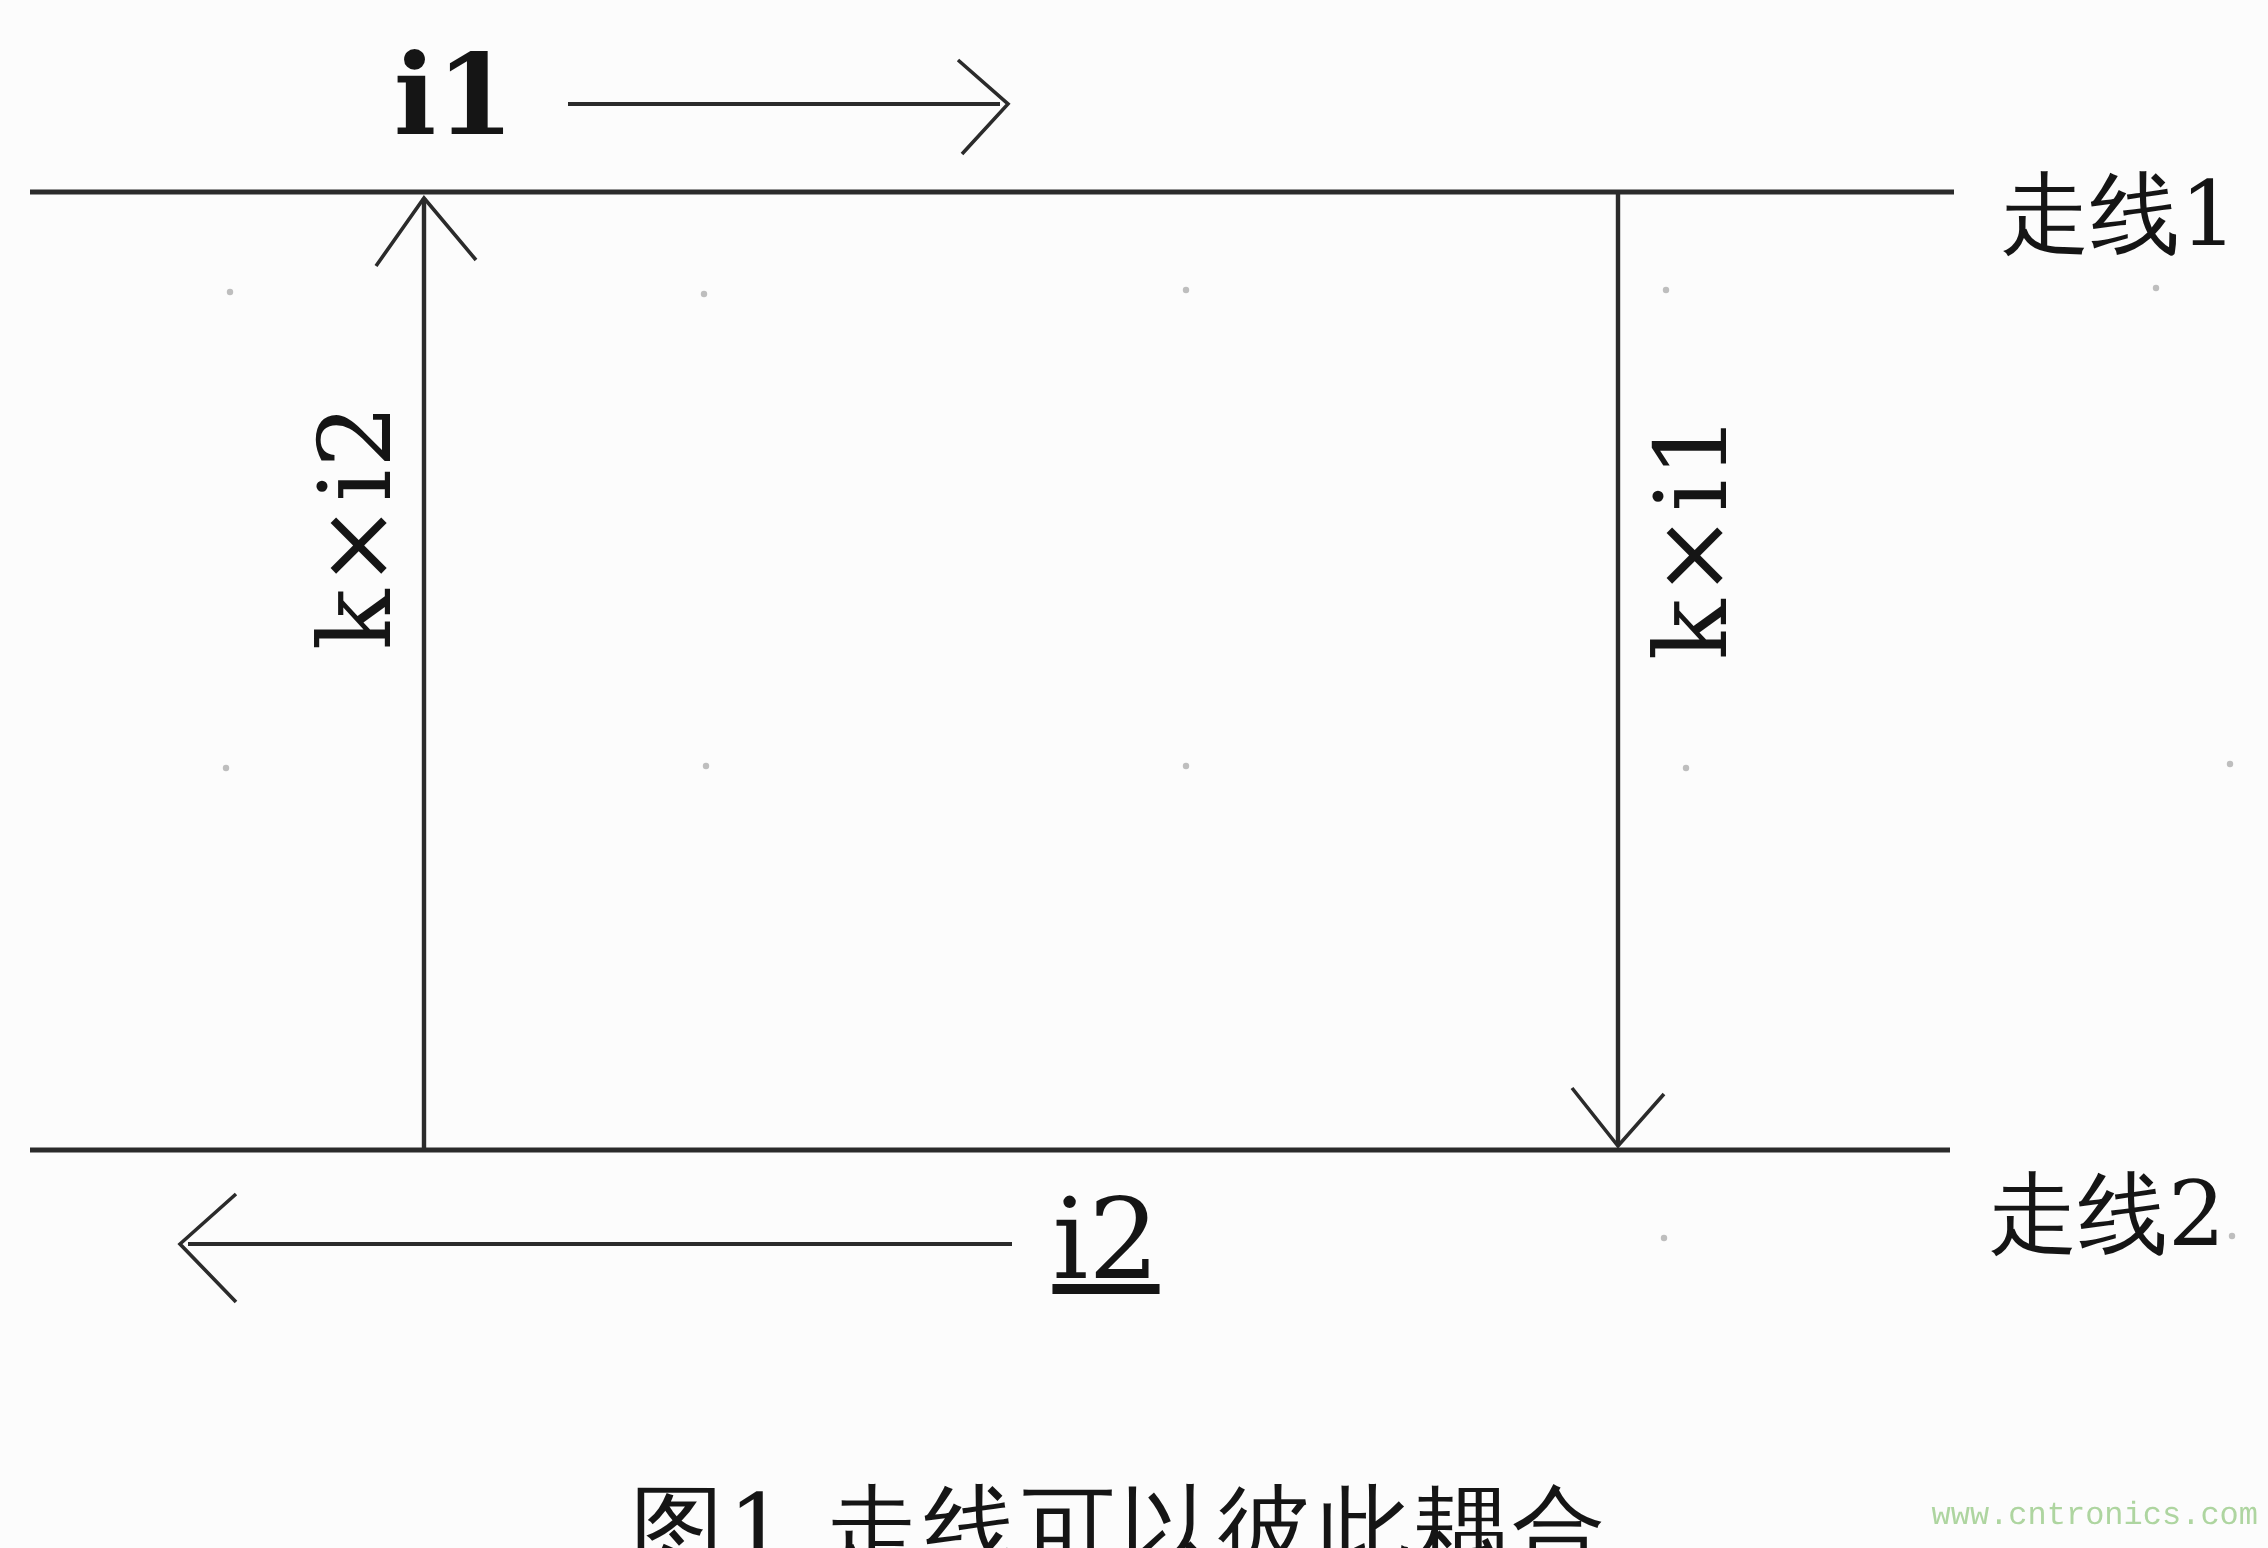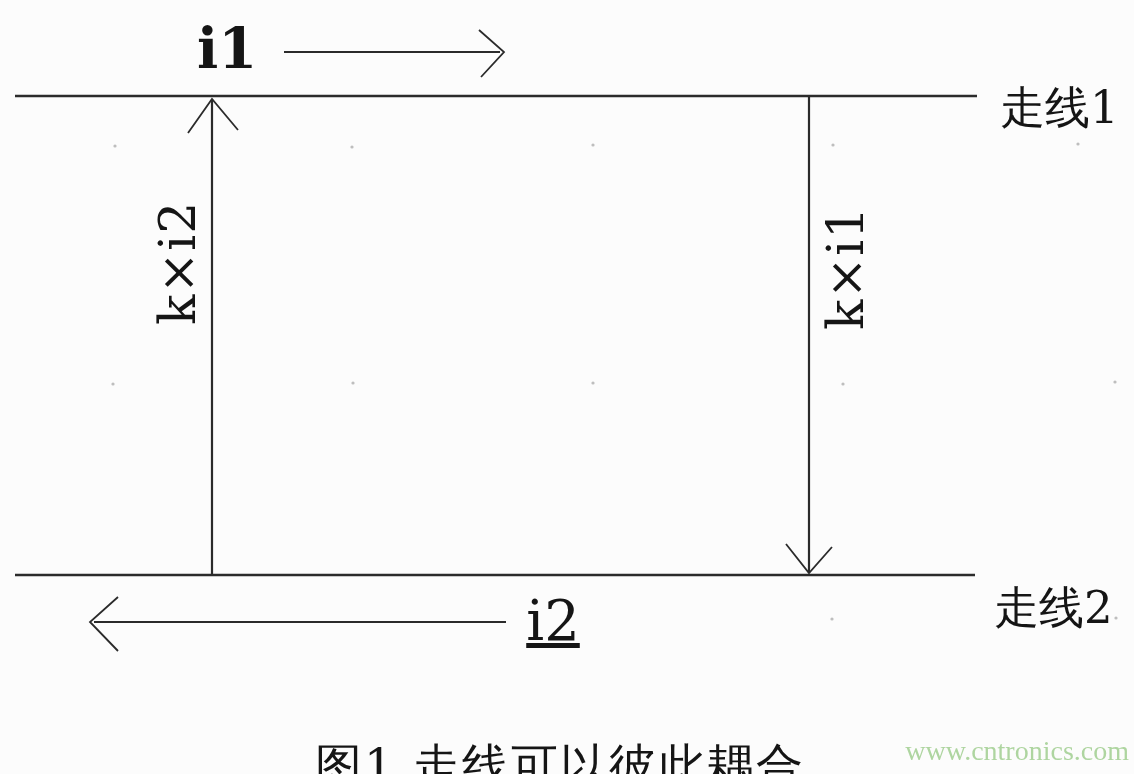--- a/index.html
+++ b/index.html
@@ -29,22 +29,22 @@
   .lbl.vcenter{transform:translate(0,-50%);}
   .lbl.rot{transform:translate(-50%,-50%) rotate(-90deg);}
   .current-label{font-size:56px;}
   .coupling-label{font-size:50px;letter-spacing:1px;}
   .trace-label{font-size:45px;}
   .caption{font-size:47px;letter-spacing:2px;margin-top:21px;}
   .watermark{
     position:absolute;
     right:5px;
     bottom:7px;
-    font-family:Liberation Serif, serif;
-    font-size:28px;
+    font-family:Liberation Mono, monospace;
+    font-size:16px;
     color:var(--color-watermark);
     white-space:nowrap;
   }
   .diagram-line{stroke:var(--color-line);fill:none;}
 </style>
 </head>
 <body>
 
 <div class="stage">
 

